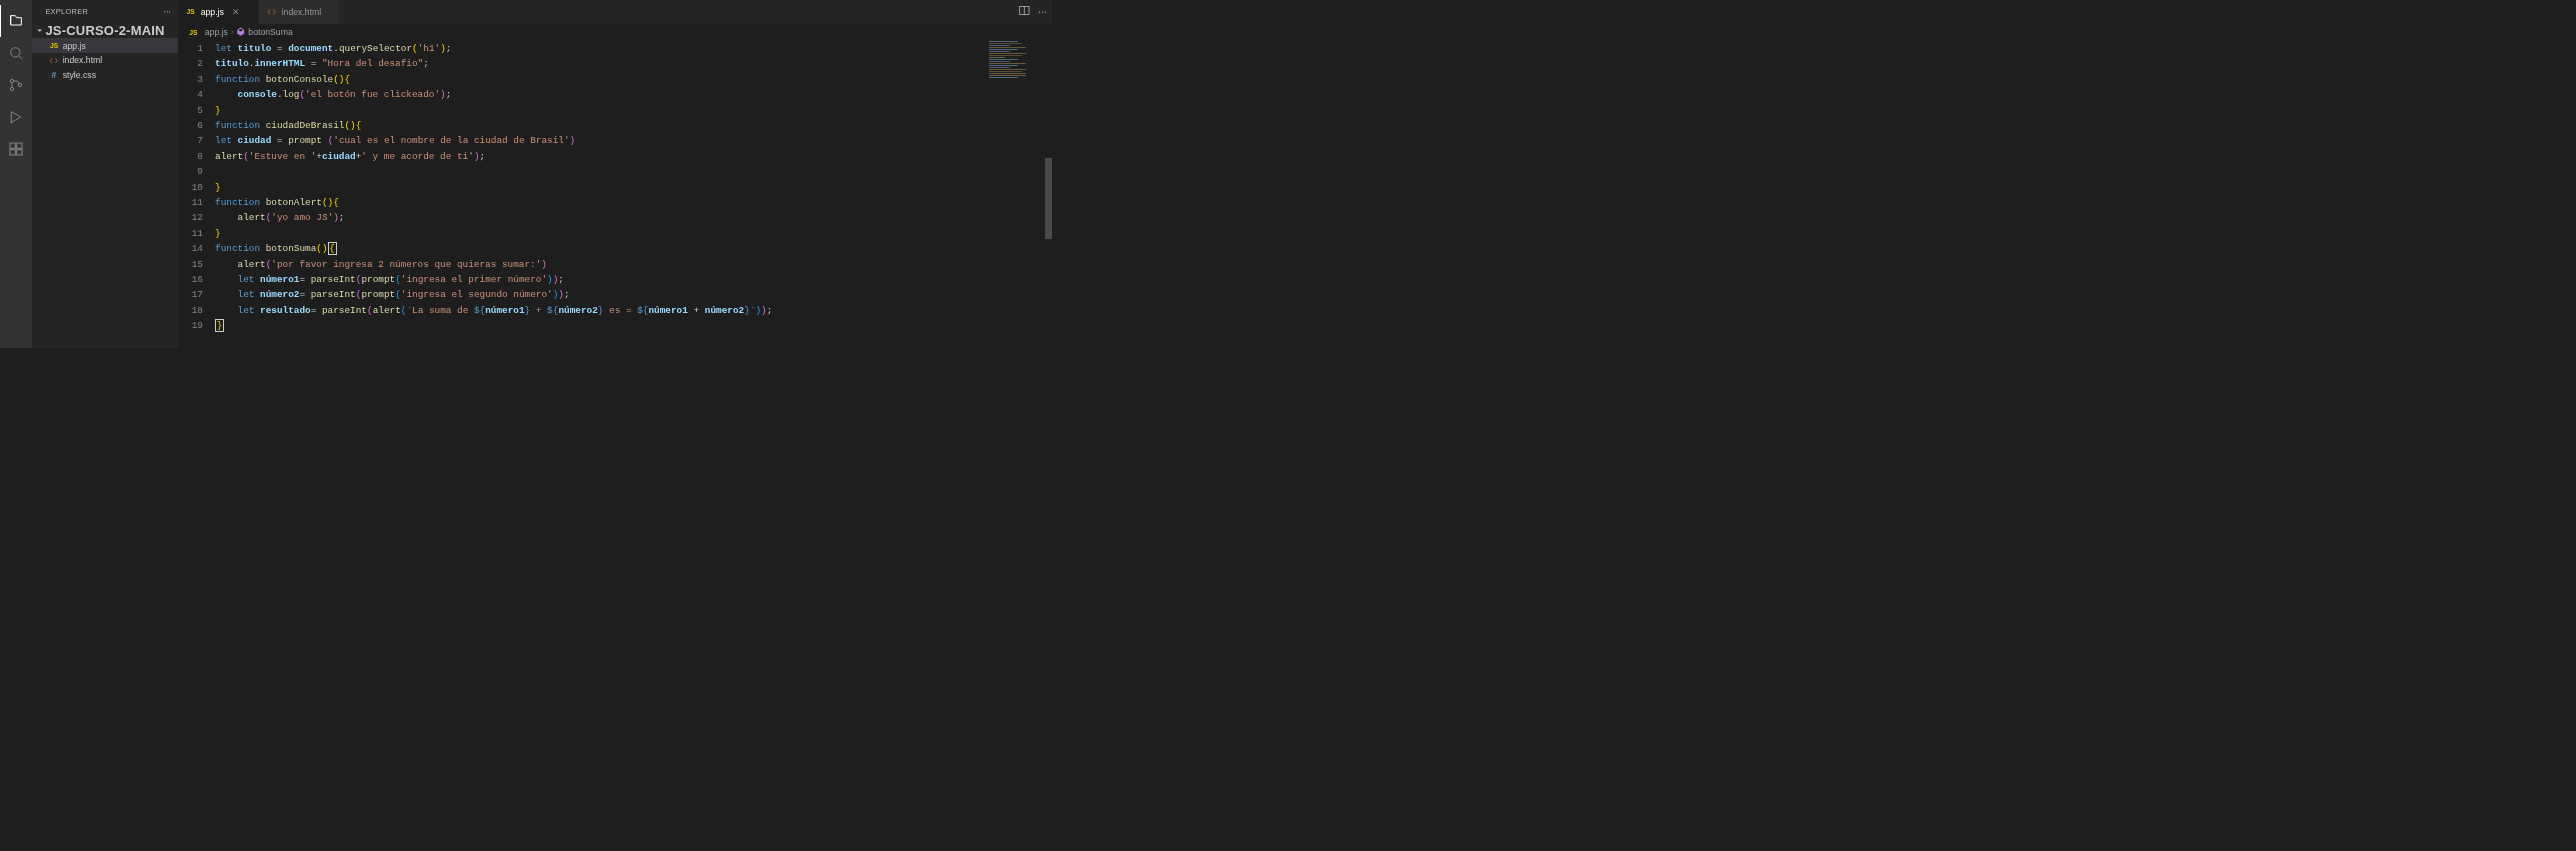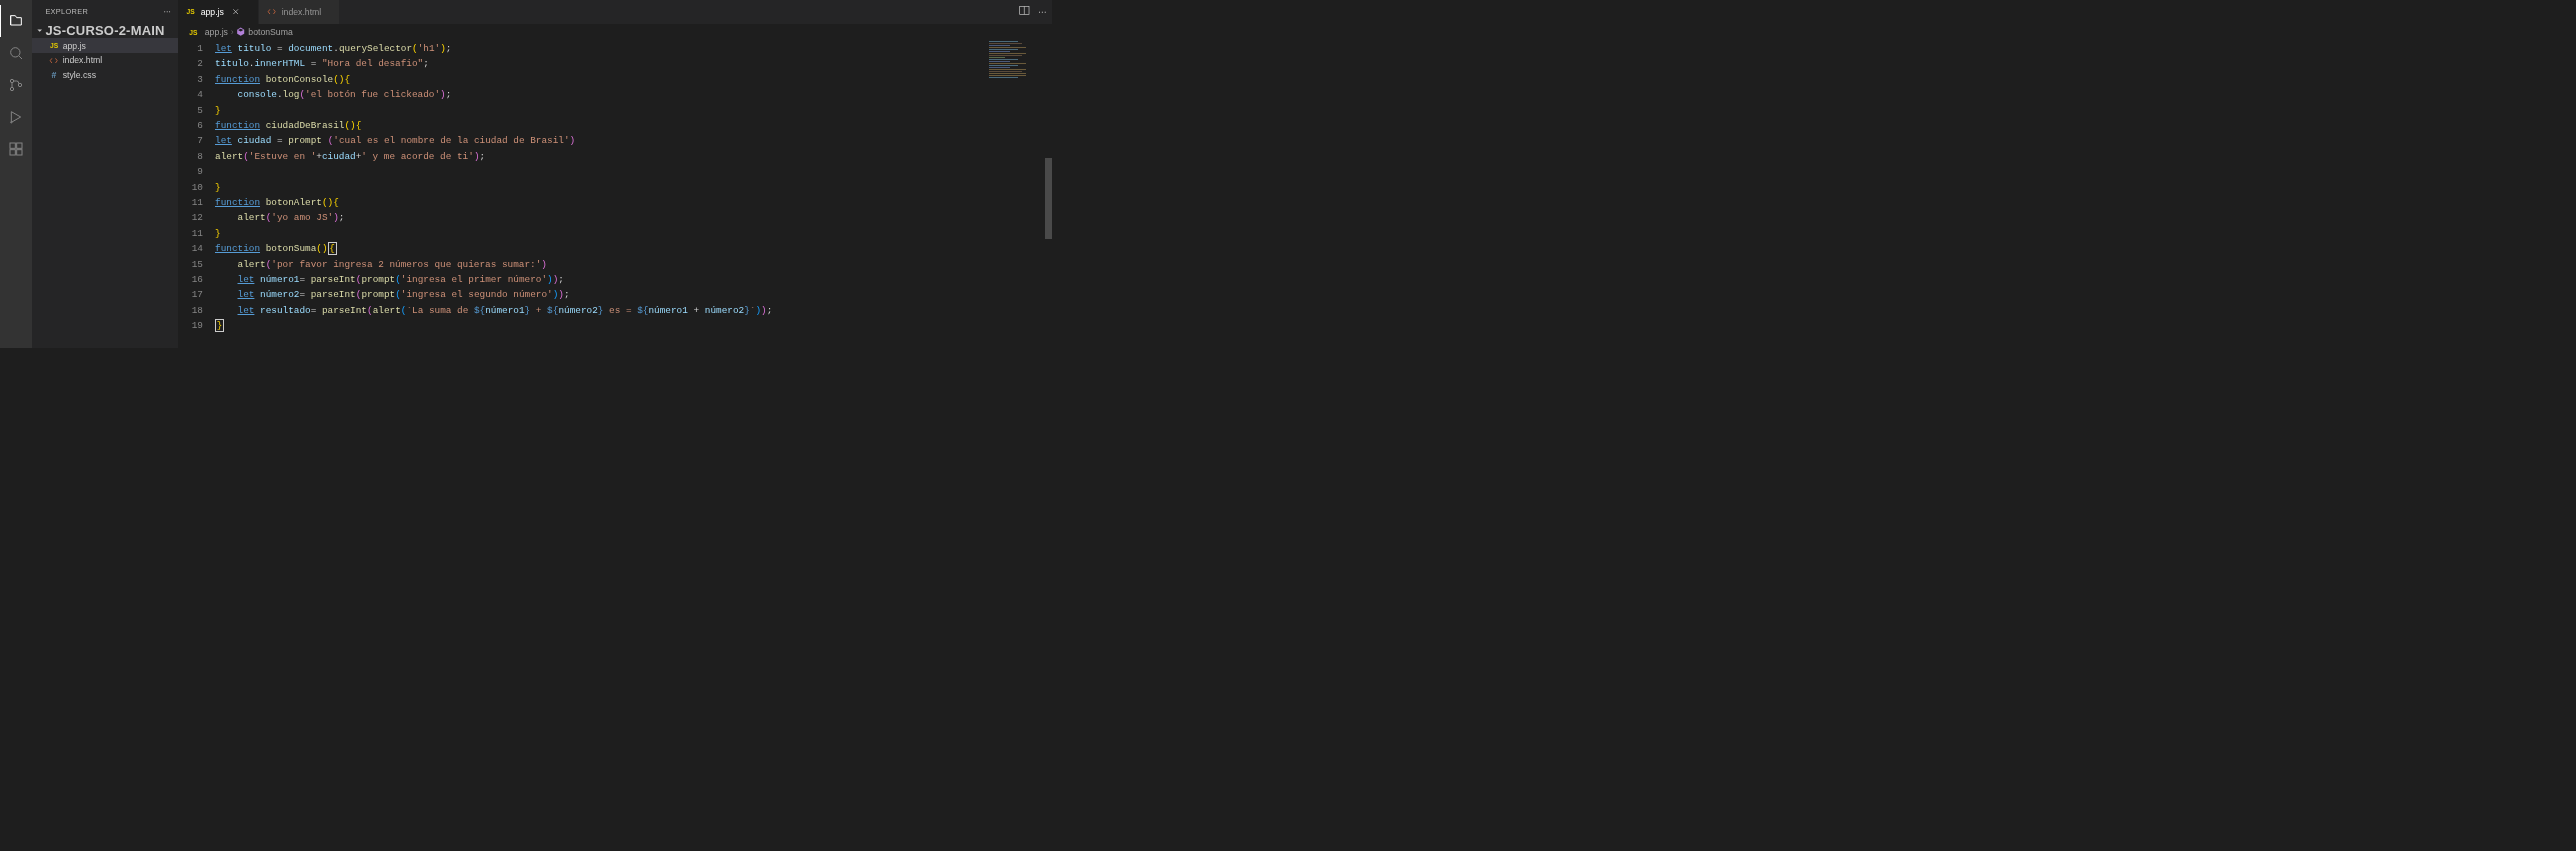--- a/index.html
+++ b/index.html
@@ -131,22 +131,22 @@
 }
 .gutter {
   width: 37px;
   text-align: right;
   padding-right: 12px;
   color: #858585;
   user-select: none;
 }
 .code-lines { flex: 1; white-space: pre; }
 
-.tok-kw { color: #569cd6; text-decoration: underline; }
-.tok-var { color: #9cdcfe; }
+.tok-kw { color: #569cd6; }
+.tok-var { color: #9cdcfe; font-weight: bold; }
 .tok-fn { color: #dcdcaa; }
 .tok-str { color: #ce9178; }
 .tok-brace { color: #ffd700; }
 .tok-brace2 { color: #da70d6; }
 .tok-brace3 { color: #179fff; }
 .tok-punct { color: #d4d4d4; }
 .tok-default { color: #d4d4d4; }
 .tok-tmpl { color: #569cd6; }
 
 .cursor-box {

